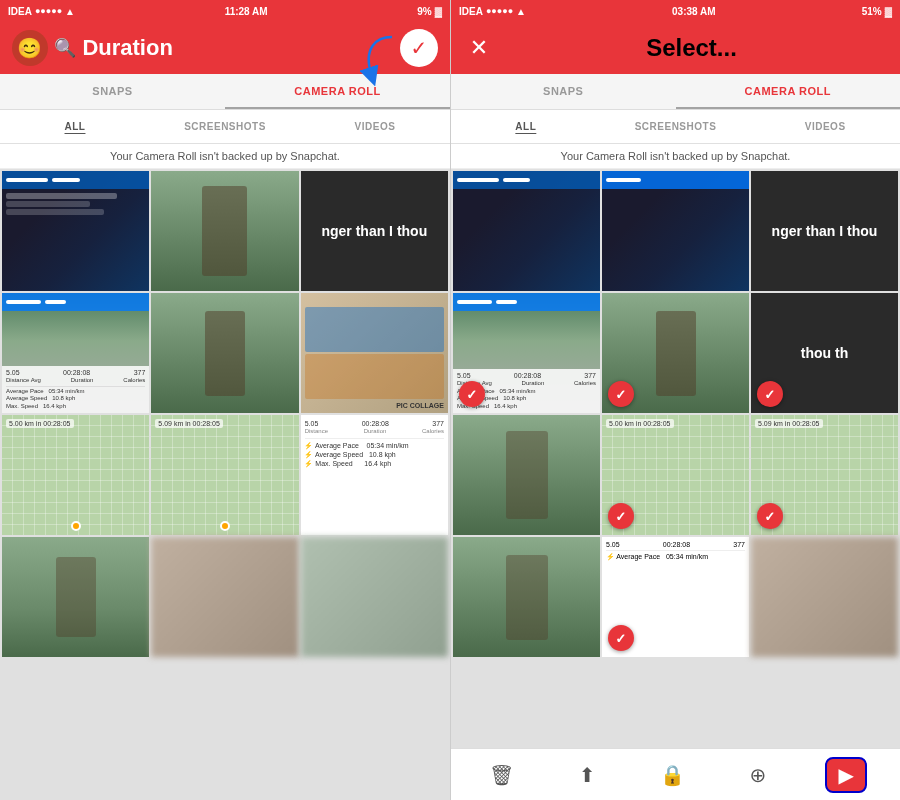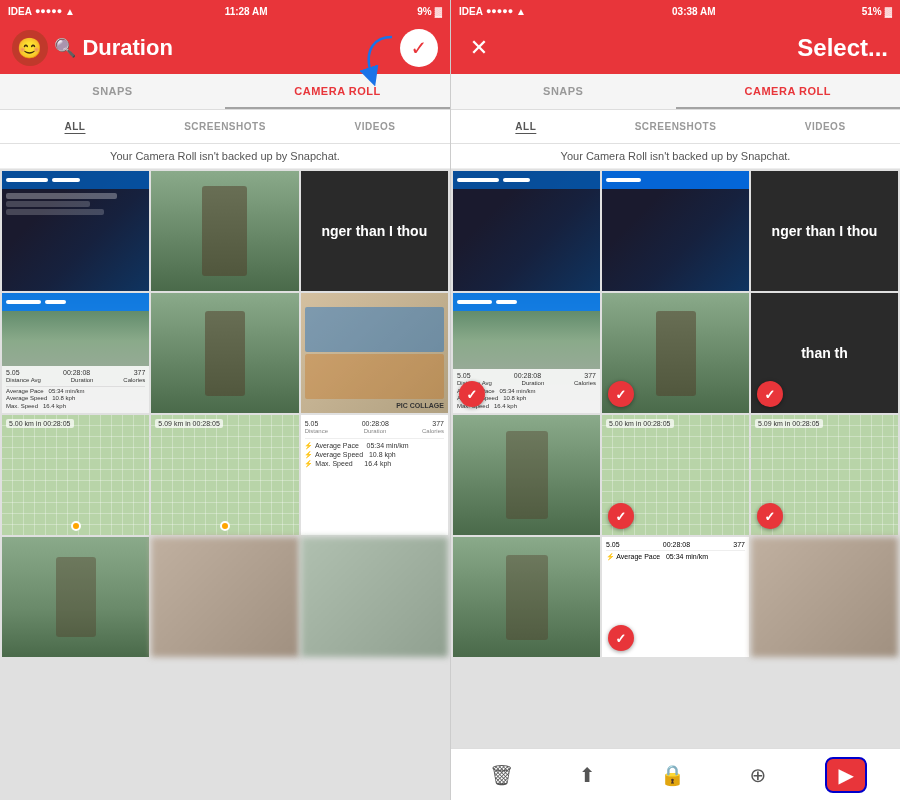--- a/index.html
+++ b/index.html
@@ -95,23 +95,23 @@
       align-items: center;
       justify-content: center;
       font-size: 22px;
       color: #fff;
       cursor: pointer;
       font-weight: 300;
     }
     .header-select-title {
       font-size: 24px;
       font-weight: 700;
-      color: #ffffff;
+      color: #000000;
       flex: 1;
-      text-align: right;
+      text-align: center;
     }
 
     
     .arrow-annotation {
       position: absolute;
       top: 10px;
       right: 48px;
       z-index: 10;
       pointer-events: none;
     }
@@ -554,21 +554,21 @@
     </div>
 
     <div class="photo-cell" style="background:linear-gradient(to bottom,#8aaa8a 0%,#6a8a6a 50%,#4a6a4a 100%);">
       <div style="position:absolute;inset:0;display:flex;align-items:center;justify-content:center;">
         <div style="width:40px;height:85px;background:rgba(80,60,40,0.5);border-radius:3px;"></div>
       </div>
       <div class="check-overlay">✓</div>
     </div>
 
     <div class="photo-cell text-photo" style="background:#2a2a2a;">
-      <div class="text-photo-content">than th</div>
+      <div class="text-photo-content">thou th</div>
       <div class="check-overlay">✓</div>
     </div>
 
     <div class="photo-cell" style="background:linear-gradient(to bottom,#8aaa8a 0%,#6a8a6a 50%,#4a6a4a 100%);">
       <div style="position:absolute;inset:0;display:flex;align-items:center;justify-content:center;">
         <div style="width:42px;height:88px;background:rgba(80,60,40,0.4);border-radius:3px;"></div>
       </div>
     </div>
 
     <div class="photo-cell map-photo" style="background:#b8d4a8;">

